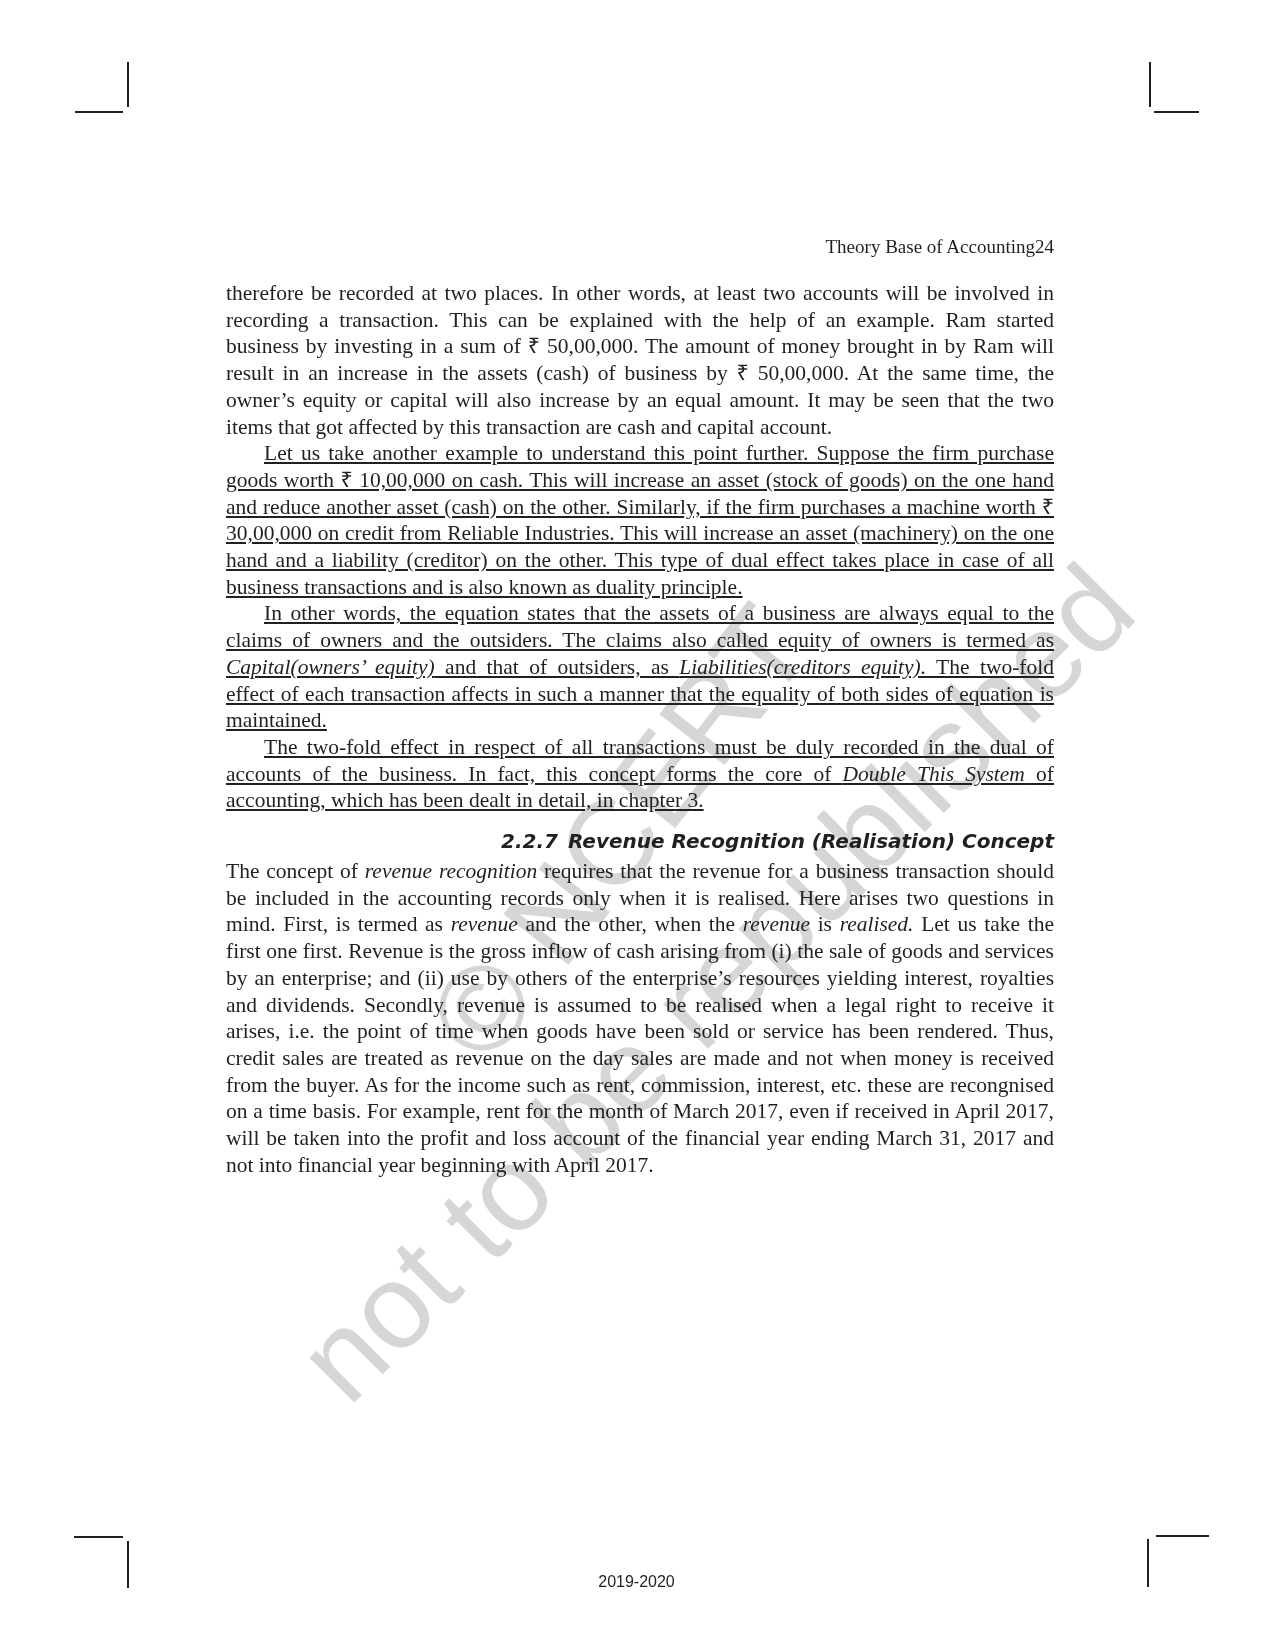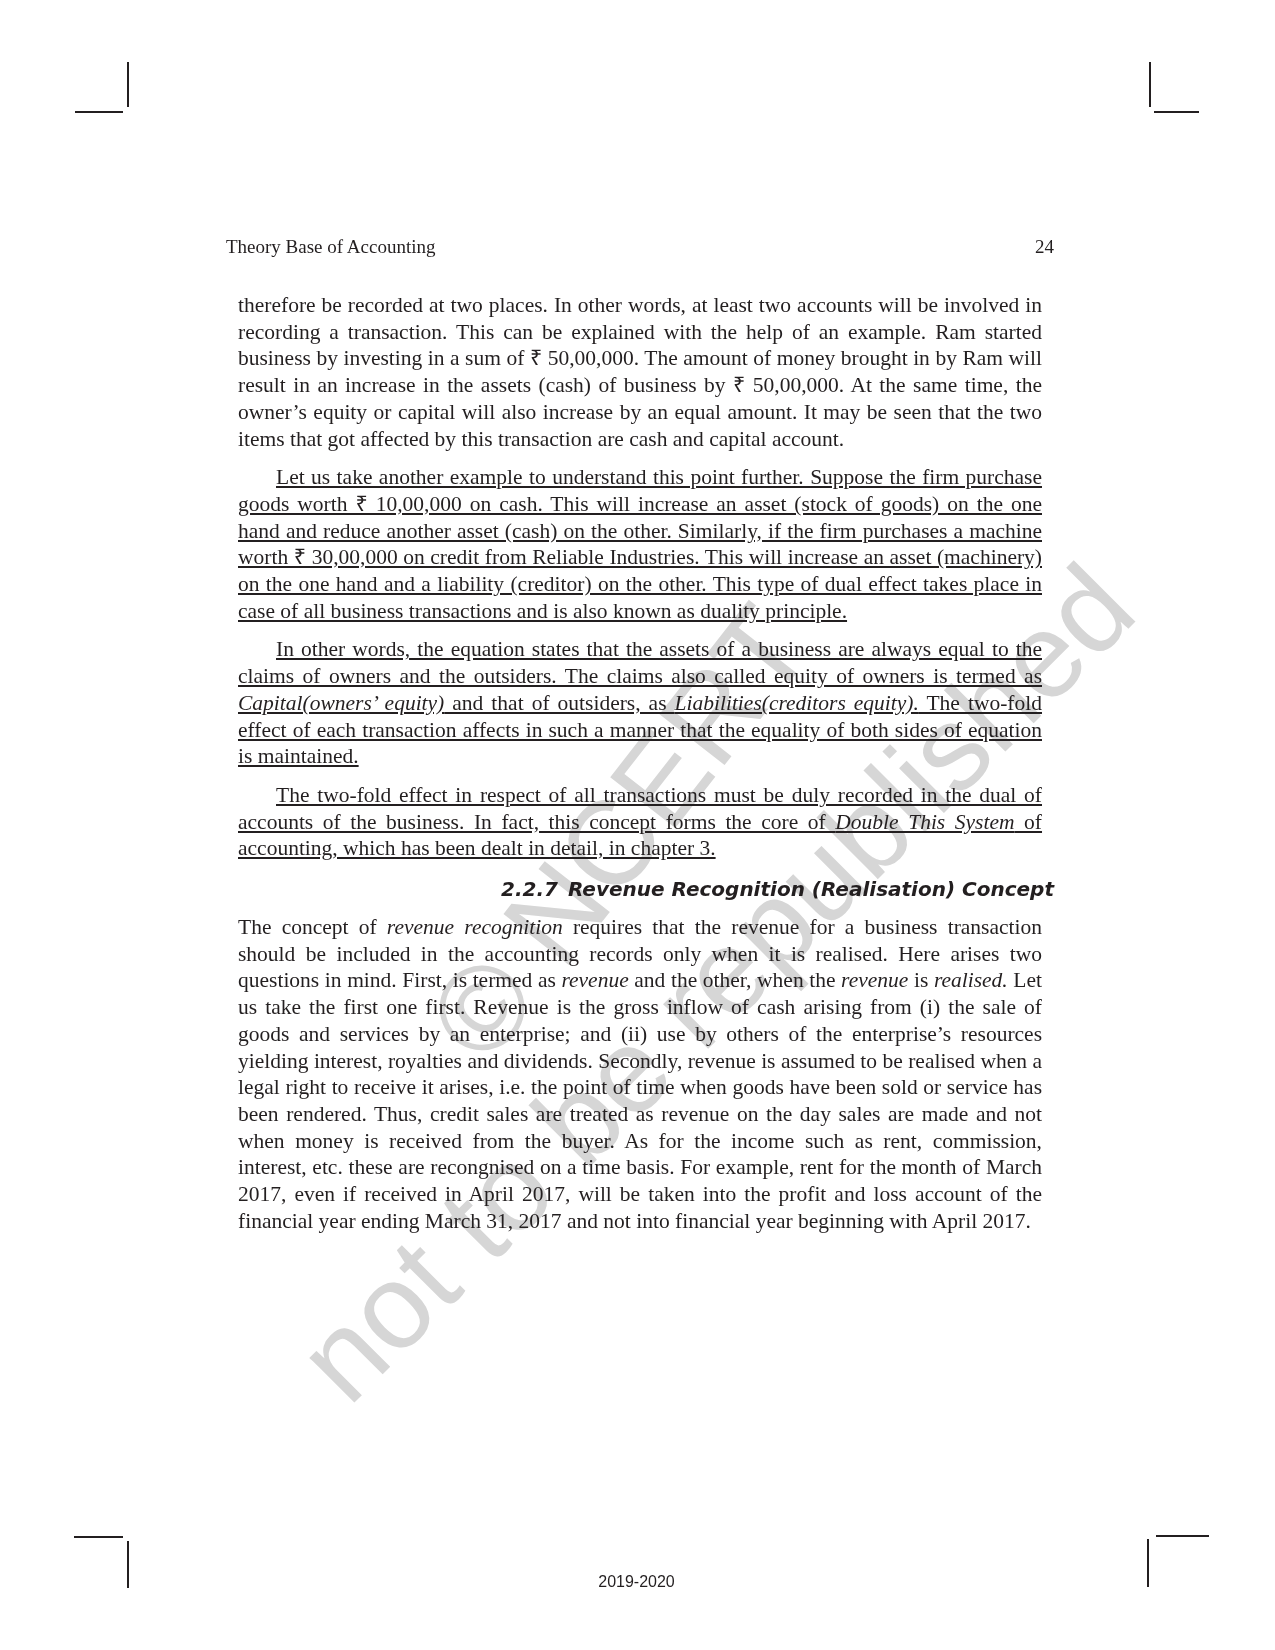--- a/index.html
+++ b/index.html
@@ -1,23 +1,23 @@
 <!DOCTYPE html>
 <html><head>
 <meta charset="utf-8">
 <style>
   html,body{margin:0;padding:0;background:#fff;}
   body{width:1275px;height:1650px;position:relative;overflow:hidden;
        font-family:"DejaVu Serif","Liberation Serif",serif;color:#231f20;}
   .mark{position:absolute;background:#231f20;}
   .running-head{position:absolute;top:236px;left:226px;width:828px;height:24px;
-       font-family:"Liberation Serif",serif;font-size:19px;display:flex;justify-content:space-between;}
+       font-family:"Liberation Serif",serif;font-size:19px;display:flex;justify-content:flex-end;}
   .body{position:absolute;left:226px;top:280px;width:828px;
        font-family:"Liberation Serif",serif;font-size:21.5px;line-height:26.7px;text-align:justify;}
-  .body p{margin:12px;}
+  .body p{margin:0;}
   .indent{text-indent:38px;text-decoration:underline;}
   .eq-wrap{text-align:center;margin:12px 0 13px 0;}
   .eq{display:inline-block;border:1.5px solid #231f20;padding:2px 5px 1px 5px;
       font-family:"DejaVu Serif",serif;font-weight:bold;font-size:18px;line-height:26px;}
   .heading{font-family:"DejaVu Sans","Liberation Sans",sans-serif;font-weight:bold;font-style:italic;
       font-size:20px;margin:14px 0 4px 0;line-height:26px;text-align:right;}
   .heading .num{margin-right:10px;}
   i{font-style:italic;}
   .footer{position:absolute;top:1573px;left:0;width:1273px;text-align:center;
       font-family:"Liberation Sans",sans-serif;font-size:16px;}

